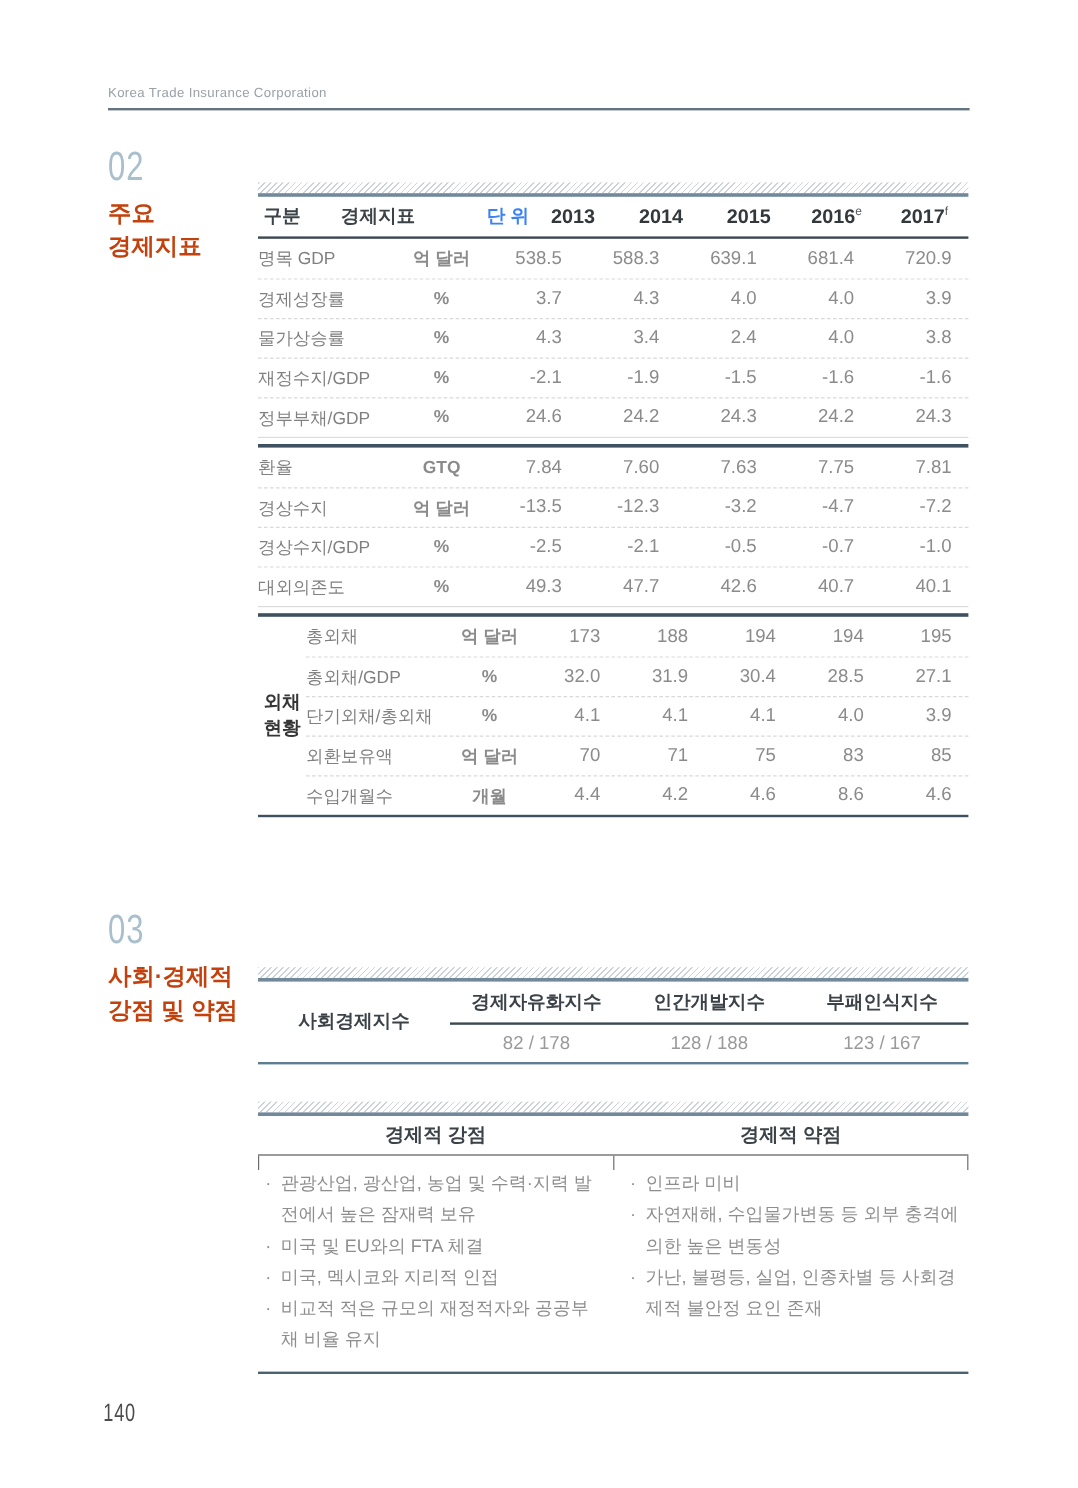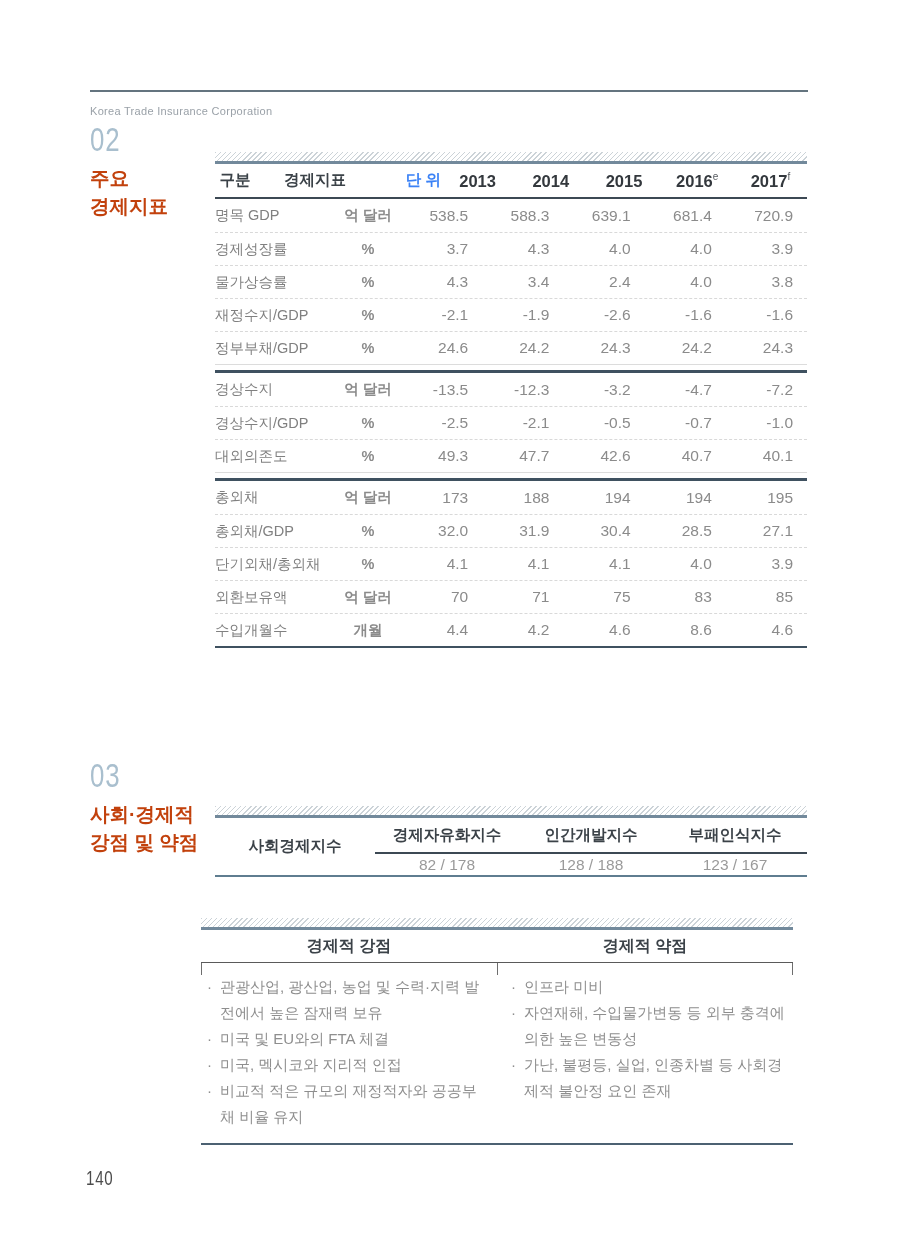--- a/index.html
+++ b/index.html
@@ -1,20 +1,20 @@
 <!DOCTYPE html>
 <html><head>
 <meta charset="utf-8">
 <style>
   html,body{margin:0;padding:0;background:#ffffff;}
   .page{position:relative;width:898px;height:1240px;background:#ffffff;overflow:hidden;
         font-family:"Liberation Sans","DejaVu Sans",sans-serif;}
 
   
-  .logo{position:absolute;left:90px;top:72px;font-size:11px;color:#9aa1a8;letter-spacing:.3px;margin-top:33px;}
+  .logo{position:absolute;left:90px;top:72px;font-size:11px;color:#9aa1a8;letter-spacing:.3px;}
   .logo-rule{position:absolute;left:90px;top:90px;width:718px;border-top:2px solid #64747f;}
 
   
   .sec{position:absolute;left:90px;width:130px;}
   .sec02{top:120px;}
   .sec03{top:756px;}
   .sec-num{font-size:34px;color:#a9bfce;transform:scaleX(.76);transform-origin:0 50%;letter-spacing:1px;}
   .sec-title{margin-top:5px;font-size:19.5px;font-weight:600;color:#c2410c;line-height:28px;}
 
   
@@ -43,25 +43,25 @@
   .gsep{height:5px;border-bottom:3px solid #3f5160;}
 
   
   .t2{position:absolute;left:215px;top:806px;width:592px;border-bottom:2px solid #5f7d90;}
   .t2-body{display:flex;}
   .t2-label{width:160px;display:flex;align-items:center;justify-content:center;
             font-size:15.5px;font-weight:700;color:#3b4248;}
   .t2-cols{flex:1;}
   .t2-hrow{display:flex;align-items:center;height:34px;border-bottom:2px solid #3c4954;}
   .t2-h{flex:1;text-align:center;font-size:15.5px;font-weight:700;color:#3b4248;}
-  .t2-vrow{display:flex;align-items:center;height:21px;}
+  .t2-vrow{display:flex;align-items:center;height:31px;}
   .t2-v{flex:1;text-align:center;font-size:15.5px;color:#9a9a9a;}
 
   
-  .t3{position:absolute;left:201px;top:918px;width:592px;border-bottom:2px solid #4c6172;}
+  .t3{position:absolute;left:215px;top:918px;width:592px;border-bottom:2px solid #4c6172;}
   .t3-hrow{display:flex;align-items:center;height:32px;border-bottom:1px solid #5a5a5a;}
   .t3-h{flex:1;text-align:center;font-size:16px;font-weight:700;color:#3b4248;}
   .t3-content{position:relative;}
   .tick{position:absolute;top:0;width:1px;height:12px;background:#6e6e6e;}
   .tick-l{left:0;}
   .tick-c{left:50%;}
   .tick-r{right:0;}
   .t3-body{display:flex;height:180px;box-sizing:border-box;padding-top:11px;}
   .t3-col{width:50%;box-sizing:border-box;}
   .t3-col-s{padding:0 10px 0 4px;}
@@ -129,38 +129,47 @@
               <div class="cell c-val">3.4</div>
               <div class="cell c-val">2.4</div>
               <div class="cell c-val">4.0</div>
               <div class="cell c-val">3.8</div>
             </div>
             <div class="row">
               <div class="cell c-label">재정수지/GDP</div>
               <div class="cell c-unit">%</div>
               <div class="cell c-val">-2.1</div>
               <div class="cell c-val">-1.9</div>
-              <div class="cell c-val">-2.6</div>
+              <div class="cell c-val">-1.5</div>
               <div class="cell c-val">-1.6</div>
               <div class="cell c-val">-1.6</div>
             </div>
             <div class="row">
               <div class="cell c-label">정부부채/GDP</div>
               <div class="cell c-unit">%</div>
               <div class="cell c-val">24.6</div>
               <div class="cell c-val">24.2</div>
               <div class="cell c-val">24.3</div>
               <div class="cell c-val">24.2</div>
               <div class="cell c-val">24.3</div>
             </div>
           </div>
         </div>
         <div class="gsep"></div>
         <div class="group">
           <div class="rows">
+            <div class="row">
+              <div class="cell c-label">환율</div>
+              <div class="cell c-unit">GTQ</div>
+              <div class="cell c-val">7.84</div>
+              <div class="cell c-val">7.60</div>
+              <div class="cell c-val">7.63</div>
+              <div class="cell c-val">7.75</div>
+              <div class="cell c-val">7.81</div>
+            </div>
             <div class="row">
               <div class="cell c-label">경상수지</div>
               <div class="cell c-unit">억 달러</div>
               <div class="cell c-val">-13.5</div>
               <div class="cell c-val">-12.3</div>
               <div class="cell c-val">-3.2</div>
               <div class="cell c-val">-4.7</div>
               <div class="cell c-val">-7.2</div>
             </div>
             <div class="row">
@@ -178,20 +187,24 @@
               <div class="cell c-val">49.3</div>
               <div class="cell c-val">47.7</div>
               <div class="cell c-val">42.6</div>
               <div class="cell c-val">40.7</div>
               <div class="cell c-val">40.1</div>
             </div>
           </div>
         </div>
         <div class="gsep"></div>
         <div class="group last">
+          <div class="grouplabel">
+            <div>외채</div>
+            <div>현황</div>
+          </div>
           <div class="rows">
             <div class="row">
               <div class="cell c-label">총외채</div>
               <div class="cell c-unit">억 달러</div>
               <div class="cell c-val">173</div>
               <div class="cell c-val">188</div>
               <div class="cell c-val">194</div>
               <div class="cell c-val">194</div>
               <div class="cell c-val">195</div>
             </div>

